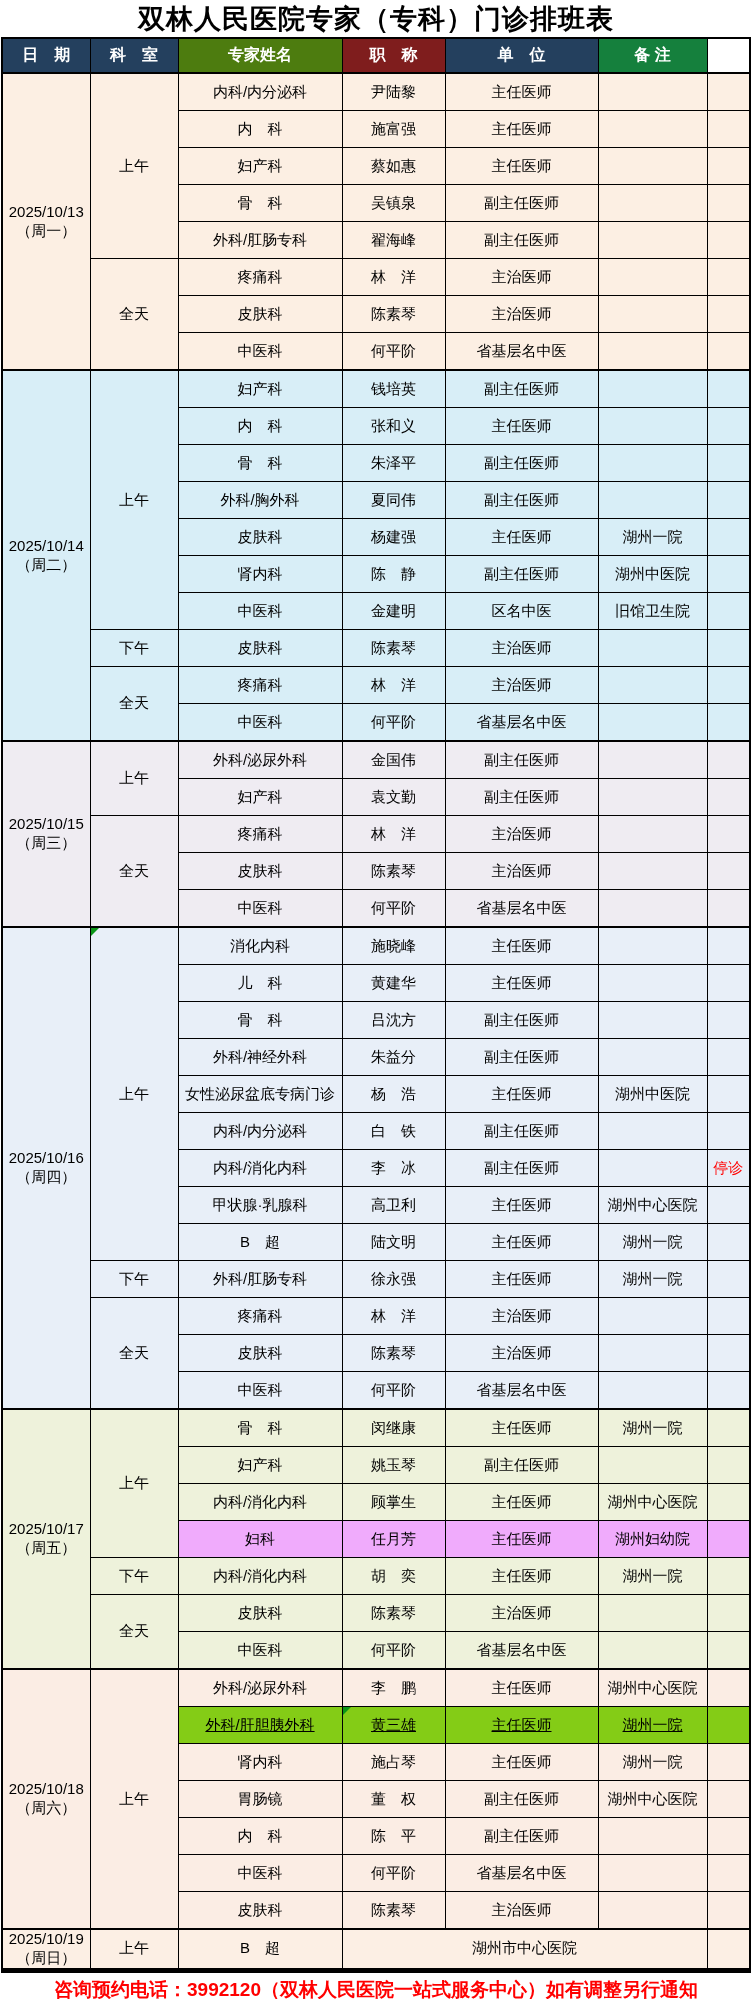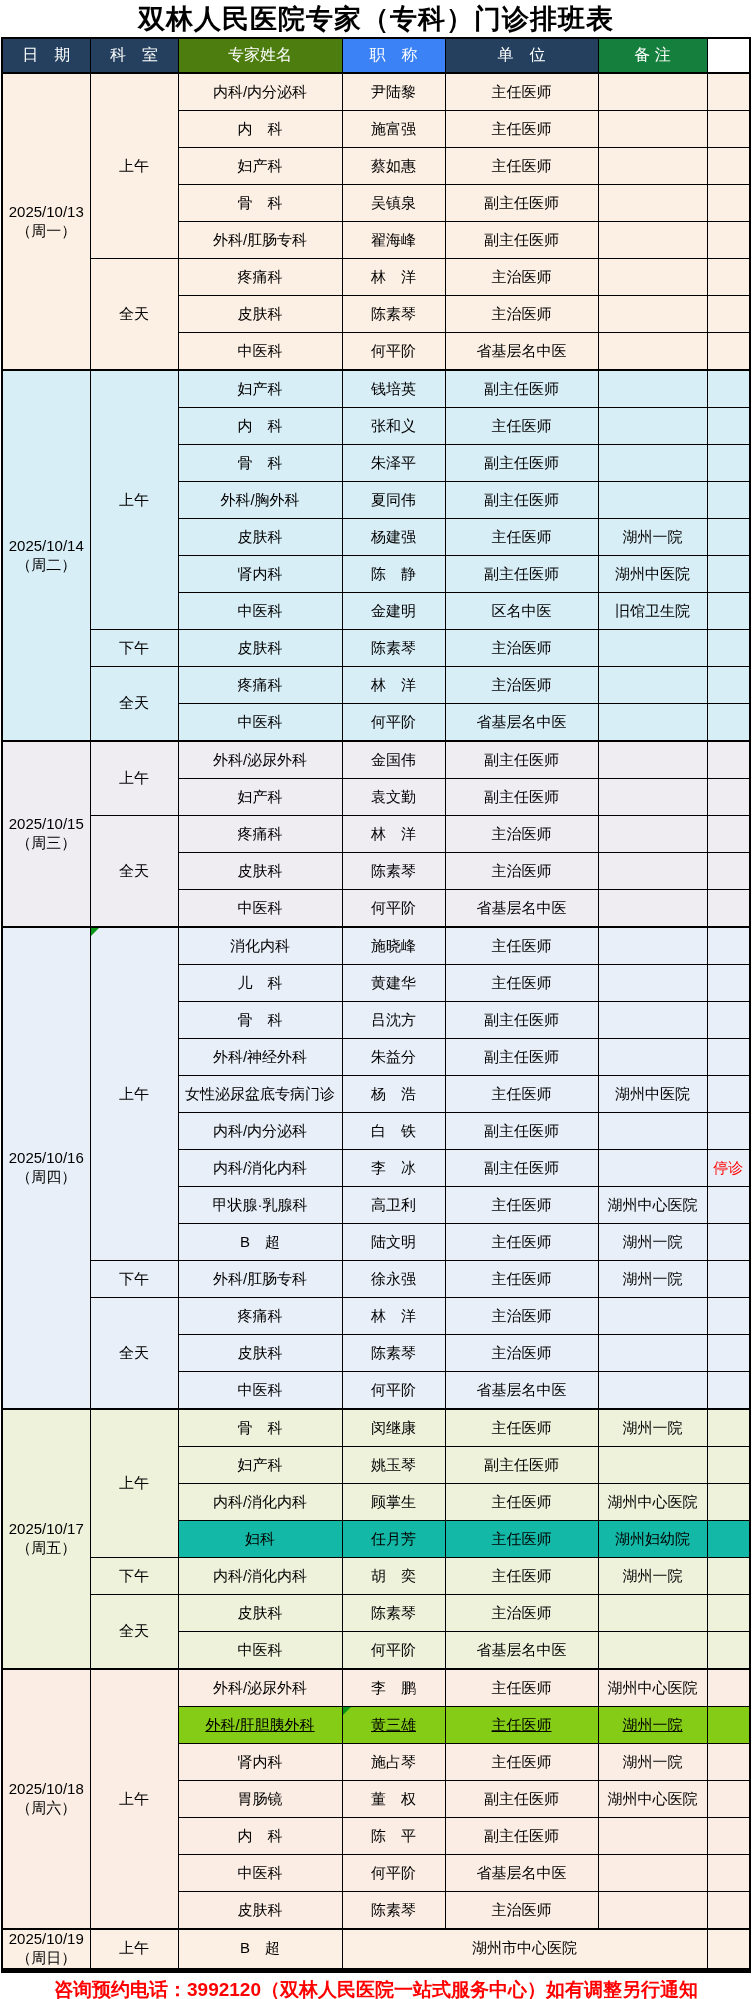--- a/index.html
+++ b/index.html
@@ -7,21 +7,21 @@
   .title {
     height:37px; display:flex; align-items:center; justify-content:center;
     font-size:27px; font-weight:bold; letter-spacing:1px;
   }
   table.schedule {
     border-collapse:collapse; table-layout:fixed; width:750px; margin:0 1px;
     border:2px solid #000; border-bottom:5px solid #000;
   }
   thead th {
     height:33px; border:1px solid #000; color:#fff;
-    font-size:16px; font-weight:normal; text-align:center; padding:0;
+    font-size:16px; font-weight:bold; text-align:center; padding:0;
   }
   td {
     border:1px solid #000; height:36px; text-align:center; vertical-align:middle;
     font-size:15px; padding:0 2px; position:relative; overflow:hidden;
   }
   tr.day-start td { border-top:2px solid #000; }
   .date-cell { font-size:15px; line-height:1.25; }
   .note-cell { color:#FF0000; }
   .marker {
     position:absolute; top:0; left:0; width:0; height:0;
@@ -45,21 +45,21 @@
     <col style="width:103px">
       <col style="width:153px">
       <col style="width:109px">
       <col style="width:43px">
   </colgroup>
   <thead>
     <tr>
       <th style="background: rgb(36, 64, 94); color: rgb(255, 255, 255);">日　期</th>
       <th style="background: rgb(36, 64, 94); color: rgb(255, 255, 255);">科　室</th>
       <th style="background: #4d7c0f; color: rgb(255, 255, 255);">专家姓名</th>
-      <th style="background: #3b82f6; color: rgb(255, 255, 255);">职　称</th>
+      <th style="background: #7f1d1d; color: rgb(255, 255, 255);">职　称</th>
       <th style="background: rgb(36, 64, 94); color: rgb(255, 255, 255);">单　位</th>
       <th style="background: #15803d; color: rgb(255, 255, 255);">备 注</th>
     </tr>
   </thead>
   <tbody>
       <tr class="day-start" style="background-color: rgb(252, 239, 227);">
         <td class="date-cell" rowspan="8">
           <div>2025/10/13</div>
           <div>（周一）</div>
         </td>
@@ -355,21 +355,21 @@
         <td></td>
         <td class="note-cell"></td>
       </tr>
       <tr style="background-color: rgb(238, 242, 219);">
         <td>内科/消化内科</td>
         <td>顾掌生</td>
         <td>主任医师</td>
         <td>湖州中心医院</td>
         <td class="note-cell"></td>
       </tr>
-      <tr style="background-color: #14b8a6;">
+      <tr style="background-color: #f0abfc;">
         <td>妇科</td>
         <td>任月芳</td>
         <td>主任医师</td>
         <td>湖州妇幼院</td>
         <td class="note-cell"></td>
       </tr>
       <tr style="background-color: rgb(238, 242, 219);">
         <td rowspan="1">下午</td>
         <td>内科/消化内科</td>
         <td>胡　奕</td>

